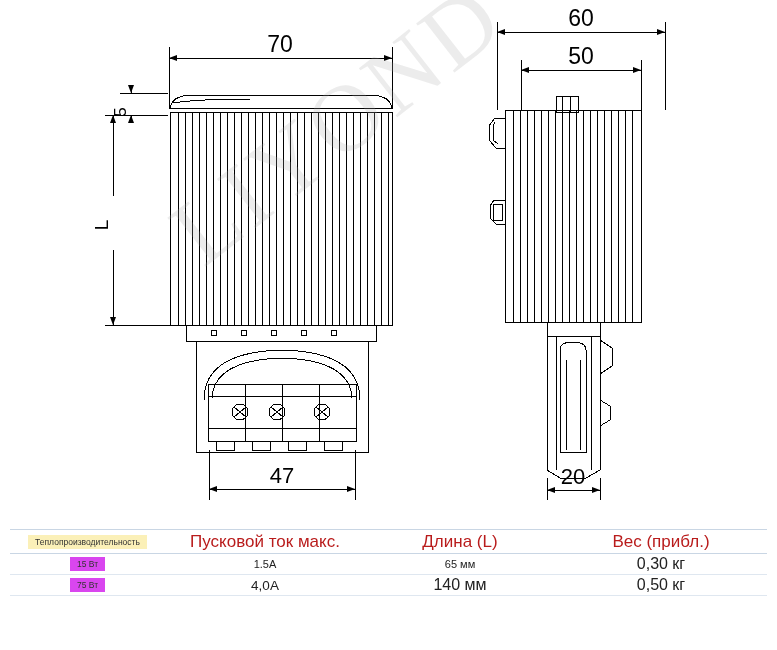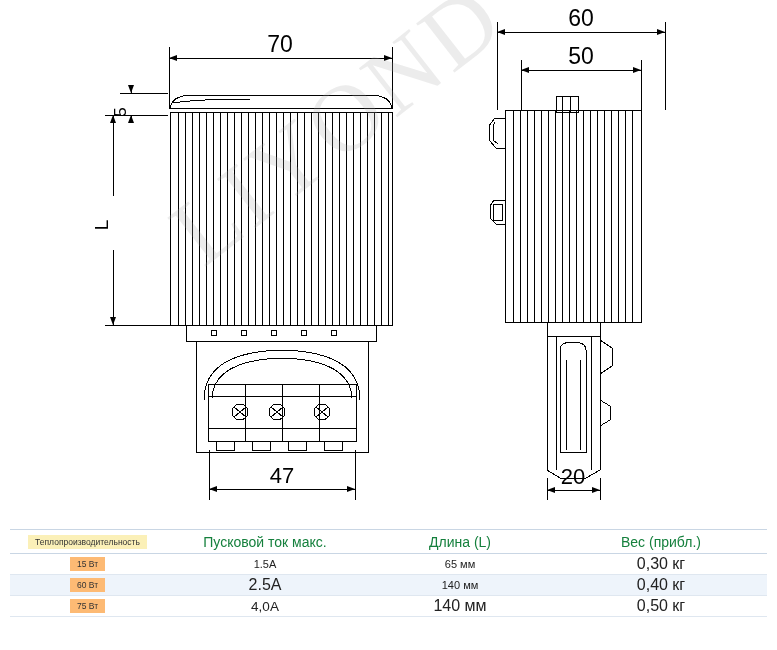--- a/index.html
+++ b/index.html
@@ -43,42 +43,42 @@
     border:none;
     padding:0;
     font-weight:normal;
   }
   #spec-table thead tr{
     border-top:1px solid #c9d6e4;
     border-bottom:1px solid #c9d6e4;
     height:24px;
   }
   #spec-table thead th{
-    font-size:14px;
-    color:#15803d;
+    font-size:17px;
+    color:#b91c1c;
   }
   #spec-table thead th.c0{
     font-size:8px;
     color:#333;
   }
   #spec-table tbody tr{border-bottom:1px solid #dfe7f0;}
   #spec-table tbody td{color:#222;}
   .col0{width:155px;}
   .col1{width:200px;}
   .col2{width:190px;}
   .col3{width:212px;}
 
   
   .chip{
     display:inline-block;
     padding:1px 7px;
     font-size:8.5px;
     line-height:12px;
     color:#333;
-    background:#fdba74;
+    background:#d946ef;
   }
   .chip.hdr{background:#fbf0b8;}
   .cell-hl{background:#eef4fb;}
   .txt-blue{color:#2a6ebb;}
   .txt-red{color:#cf4a2e;}
   .sz-sm{font-size:11px;}
   .sz-md{font-size:16px;}
   .sz-lg{font-size:13.5px;}
 </style>
 </head>
@@ -271,28 +271,20 @@
   <tbody>
     <tr>
       <td class="col0">
         <span class="chip">15 Вт</span>
       </td>
       <td class="col1 sz-sm">1.5А</td>
       <td class="col2 sz-sm">65 мм</td>
       <td class="col3 sz-md">0,30 кг</td>
     </tr>
     <tr>
-      <td class="col0 cell-hl">
-        <span class="chip">60 Вт</span>
-      </td>
-      <td class="col1 sz-md cell-hl">2.5А</td>
-      <td class="col2 sz-sm cell-hl txt-blue">140 мм</td>
-      <td class="col3 sz-md cell-hl">0,40 кг</td>
-    </tr>
-    <tr>
       <td class="col0">
         <span class="chip">75 Вт</span>
       </td>
       <td class="col1 sz-lg">4,0А</td>
       <td class="col2 sz-md txt-red">140 мм</td>
       <td class="col3 sz-md txt-blue">0,50 кг</td>
     </tr>
   </tbody>
 </table>
 

